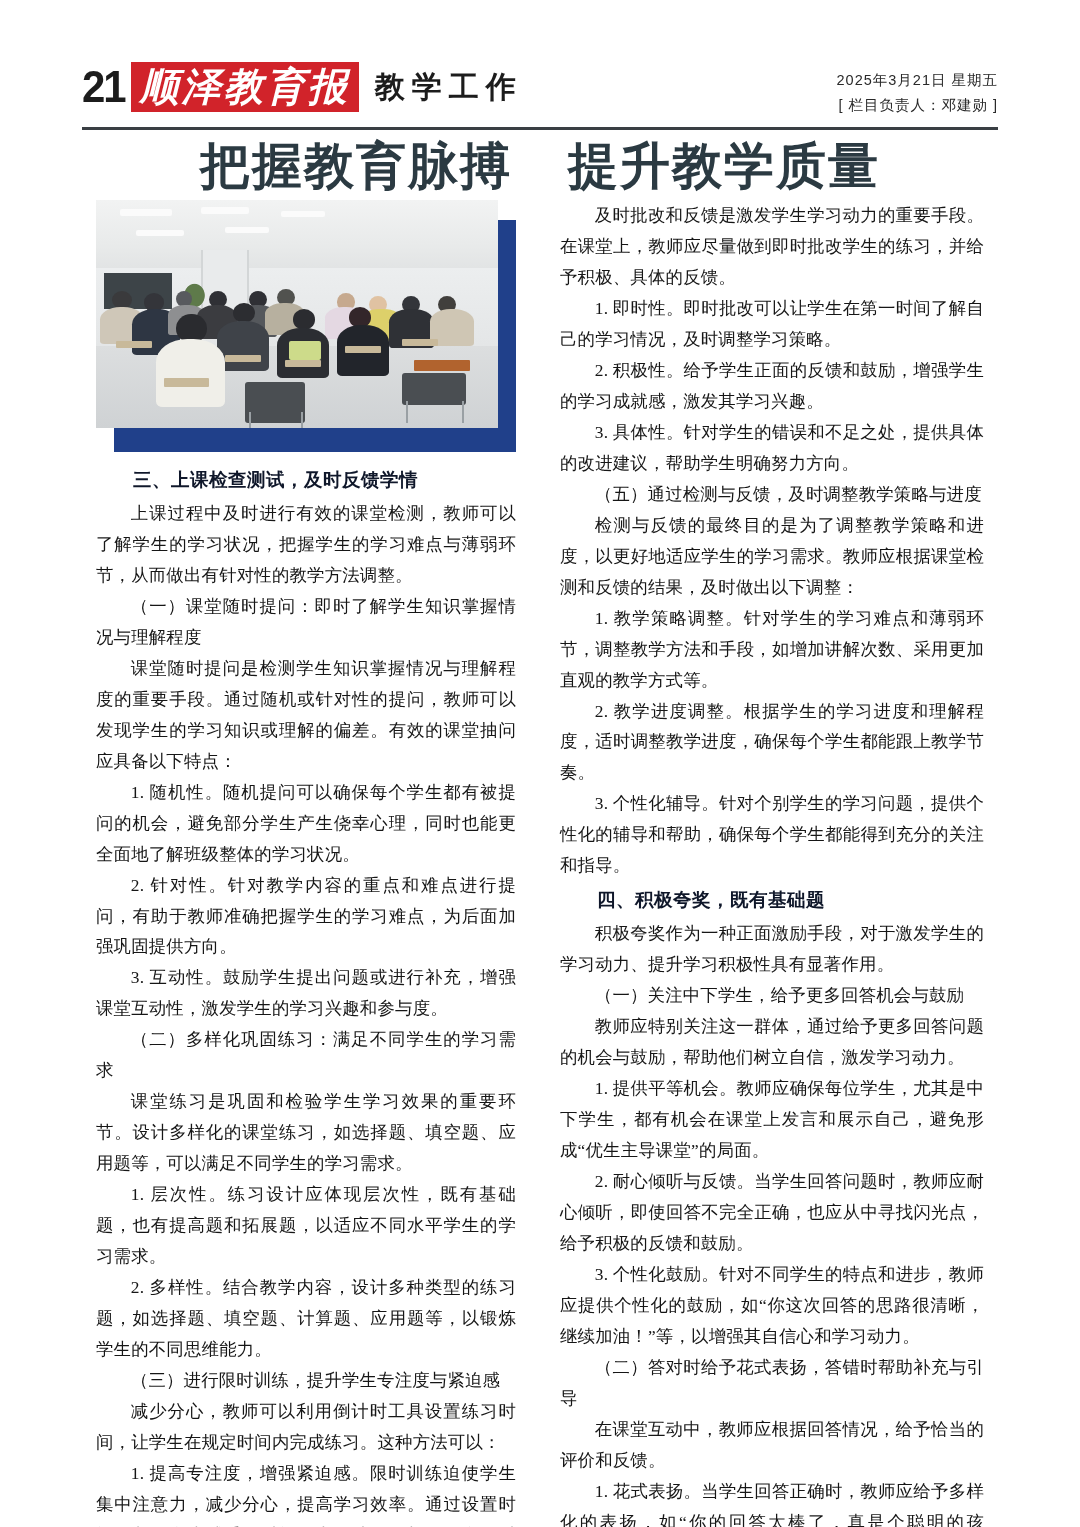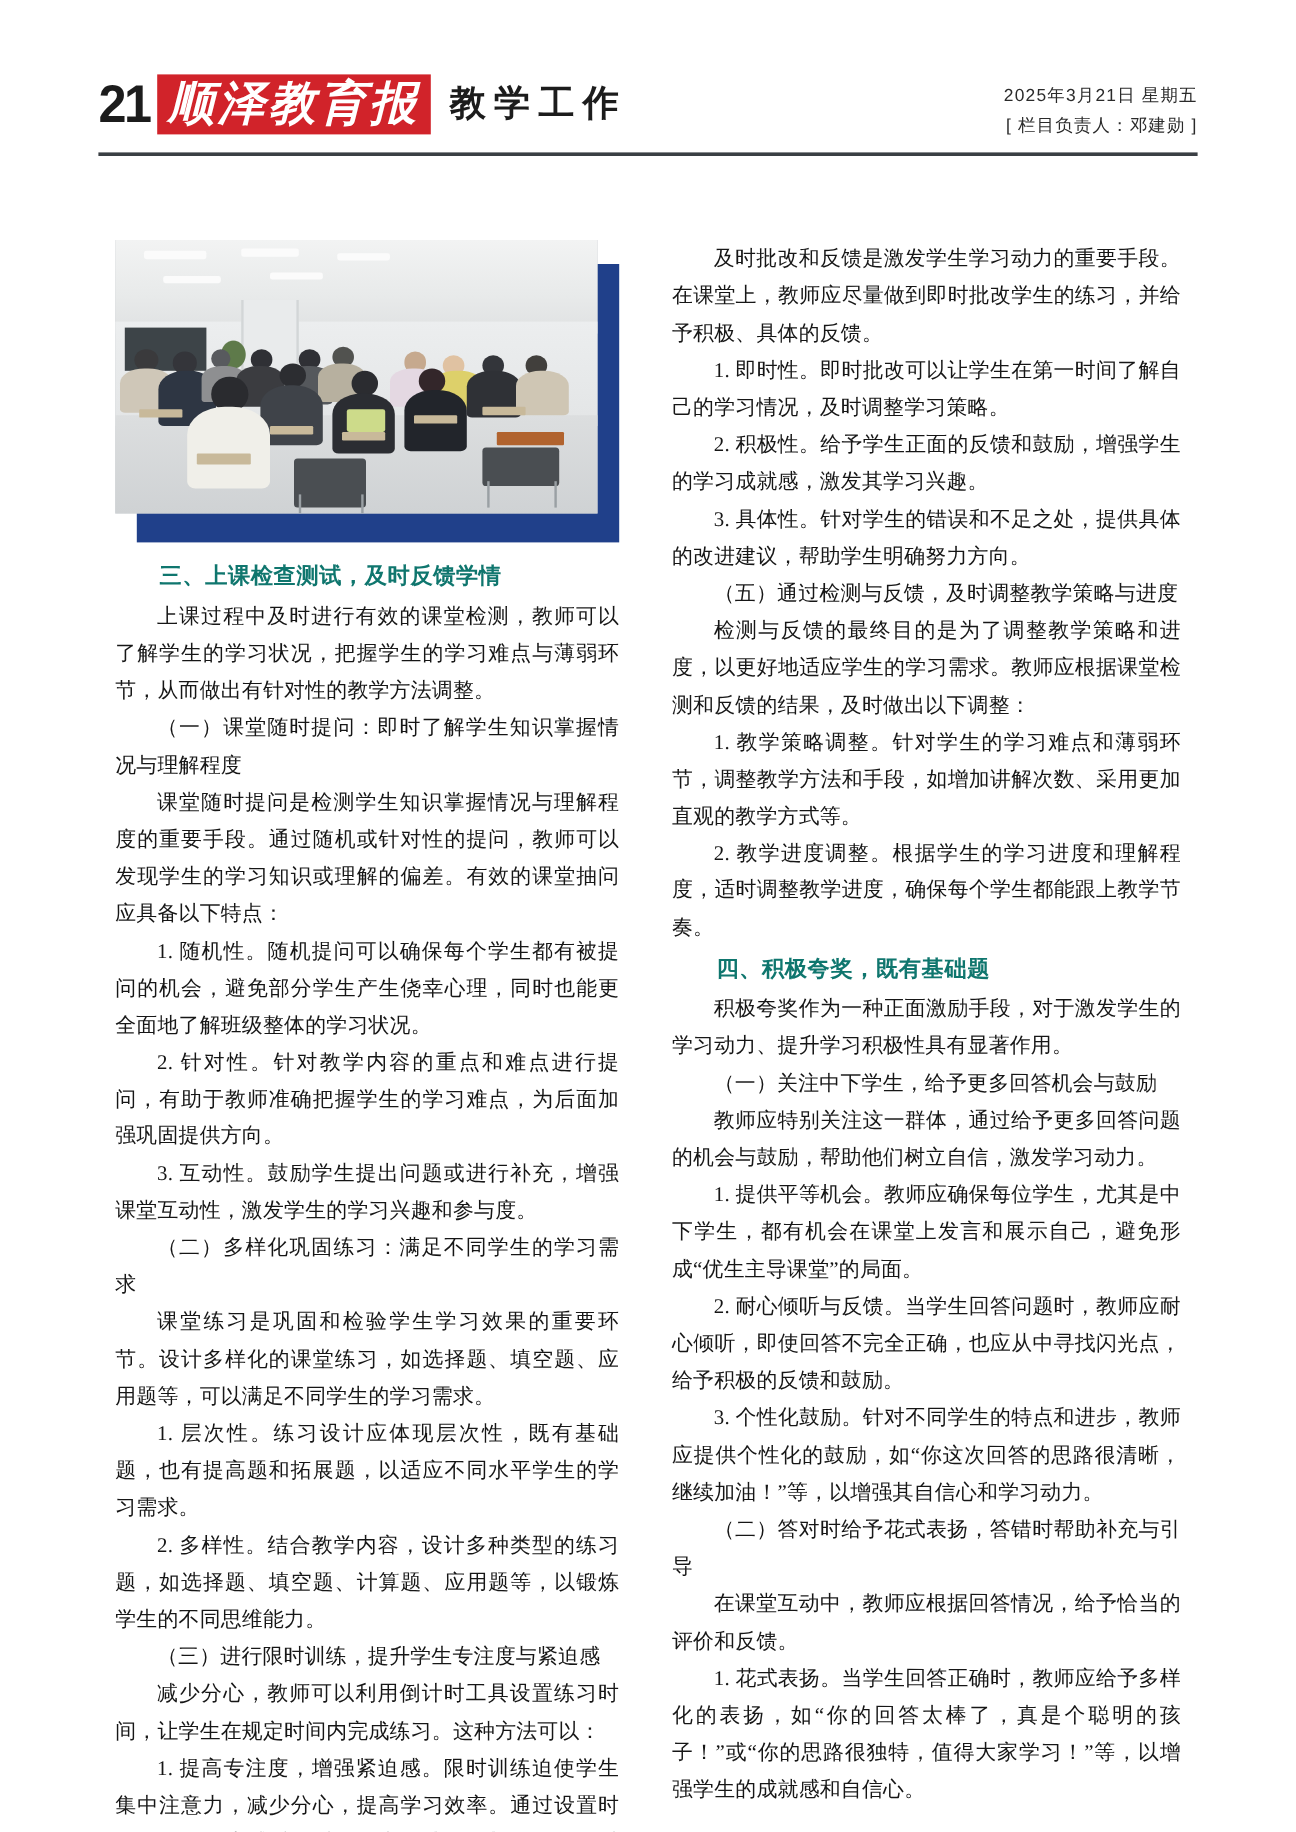--- a/index.html
+++ b/index.html
@@ -128,21 +128,21 @@
     letter-spacing: 0.2px;
   }
 
   .col h3 {
     font-family: "Liberation Sans", sans-serif;
     font-size: 18.5px;
     font-weight: bold;
     text-indent: 2em;
     margin: 3px 0 1px 0;
     letter-spacing: 0.5px;
-    color: #0f766e;
+    color: #0f172a;
   }
 
   
   .photo-wrap {
     position: relative;
     width: 420px;
     height: 252px;
     margin-bottom: 12px;
   }
 
@@ -240,20 +240,23 @@
       <span class="brand-section">教学工作</span>
     </div>
     <div class="dateblock">
       <div>2025年3月21日  星期五</div>
       <div>[ 栏目负责人：邓建勋 ]</div>
     </div>
   </div>
 
   <div class="rule"></div>
 
+  <div class="headline">
+    <span>把握教育脉搏</span><span class="gap"></span><span>提升教学质量</span>
+  </div>
 
   <div class="col col-left">
 
     <div class="photo-wrap">
       <div class="photo-frame"></div>
       <div class="photo">
         <div class="ph-ceiling"></div>
         <div class="ph-wall"></div>
         <div class="ph-floor"></div>
         <div class="ph-window"></div>
@@ -333,20 +336,21 @@
 
   <div class="col col-right">
     <p>及时批改和反馈是激发学生学习动力的重要手段。在课堂上，教师应尽量做到即时批改学生的练习，并给予积极、具体的反馈。</p>
     <p>1. 即时性。即时批改可以让学生在第一时间了解自己的学习情况，及时调整学习策略。</p>
     <p>2. 积极性。给予学生正面的反馈和鼓励，增强学生的学习成就感，激发其学习兴趣。</p>
     <p>3. 具体性。针对学生的错误和不足之处，提供具体的改进建议，帮助学生明确努力方向。</p>
     <p>（五）通过检测与反馈，及时调整教学策略与进度</p>
     <p>检测与反馈的最终目的是为了调整教学策略和进度，以更好地适应学生的学习需求。教师应根据课堂检测和反馈的结果，及时做出以下调整：</p>
     <p>1. 教学策略调整。针对学生的学习难点和薄弱环节，调整教学方法和手段，如增加讲解次数、采用更加直观的教学方式等。</p>
     <p>2. 教学进度调整。根据学生的学习进度和理解程度，适时调整教学进度，确保每个学生都能跟上教学节奏。</p>
+    <p>3. 个性化辅导。针对个别学生的学习问题，提供个性化的辅导和帮助，确保每个学生都能得到充分的关注和指导。</p>
 
     <h3>四、积极夸奖，既有基础题</h3>
 
     <p>积极夸奖作为一种正面激励手段，对于激发学生的学习动力、提升学习积极性具有显著作用。</p>
     <p>（一）关注中下学生，给予更多回答机会与鼓励</p>
     <p>教师应特别关注这一群体，通过给予更多回答问题的机会与鼓励，帮助他们树立自信，激发学习动力。</p>
     <p>1. 提供平等机会。教师应确保每位学生，尤其是中下学生，都有机会在课堂上发言和展示自己，避免形成“优生主导课堂”的局面。</p>
     <p>2. 耐心倾听与反馈。当学生回答问题时，教师应耐心倾听，即使回答不完全正确，也应从中寻找闪光点，给予积极的反馈和鼓励。</p>
     <p>3. 个性化鼓励。针对不同学生的特点和进步，教师应提供个性化的鼓励，如“你这次回答的思路很清晰，继续加油！”等，以增强其自信心和学习动力。</p>
     <p>（二）答对时给予花式表扬，答错时帮助补充与引导</p>

